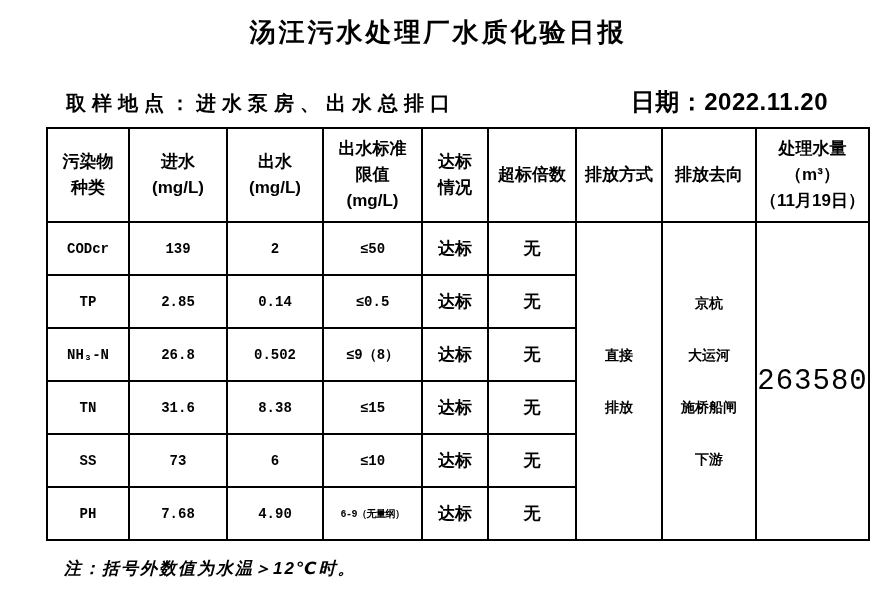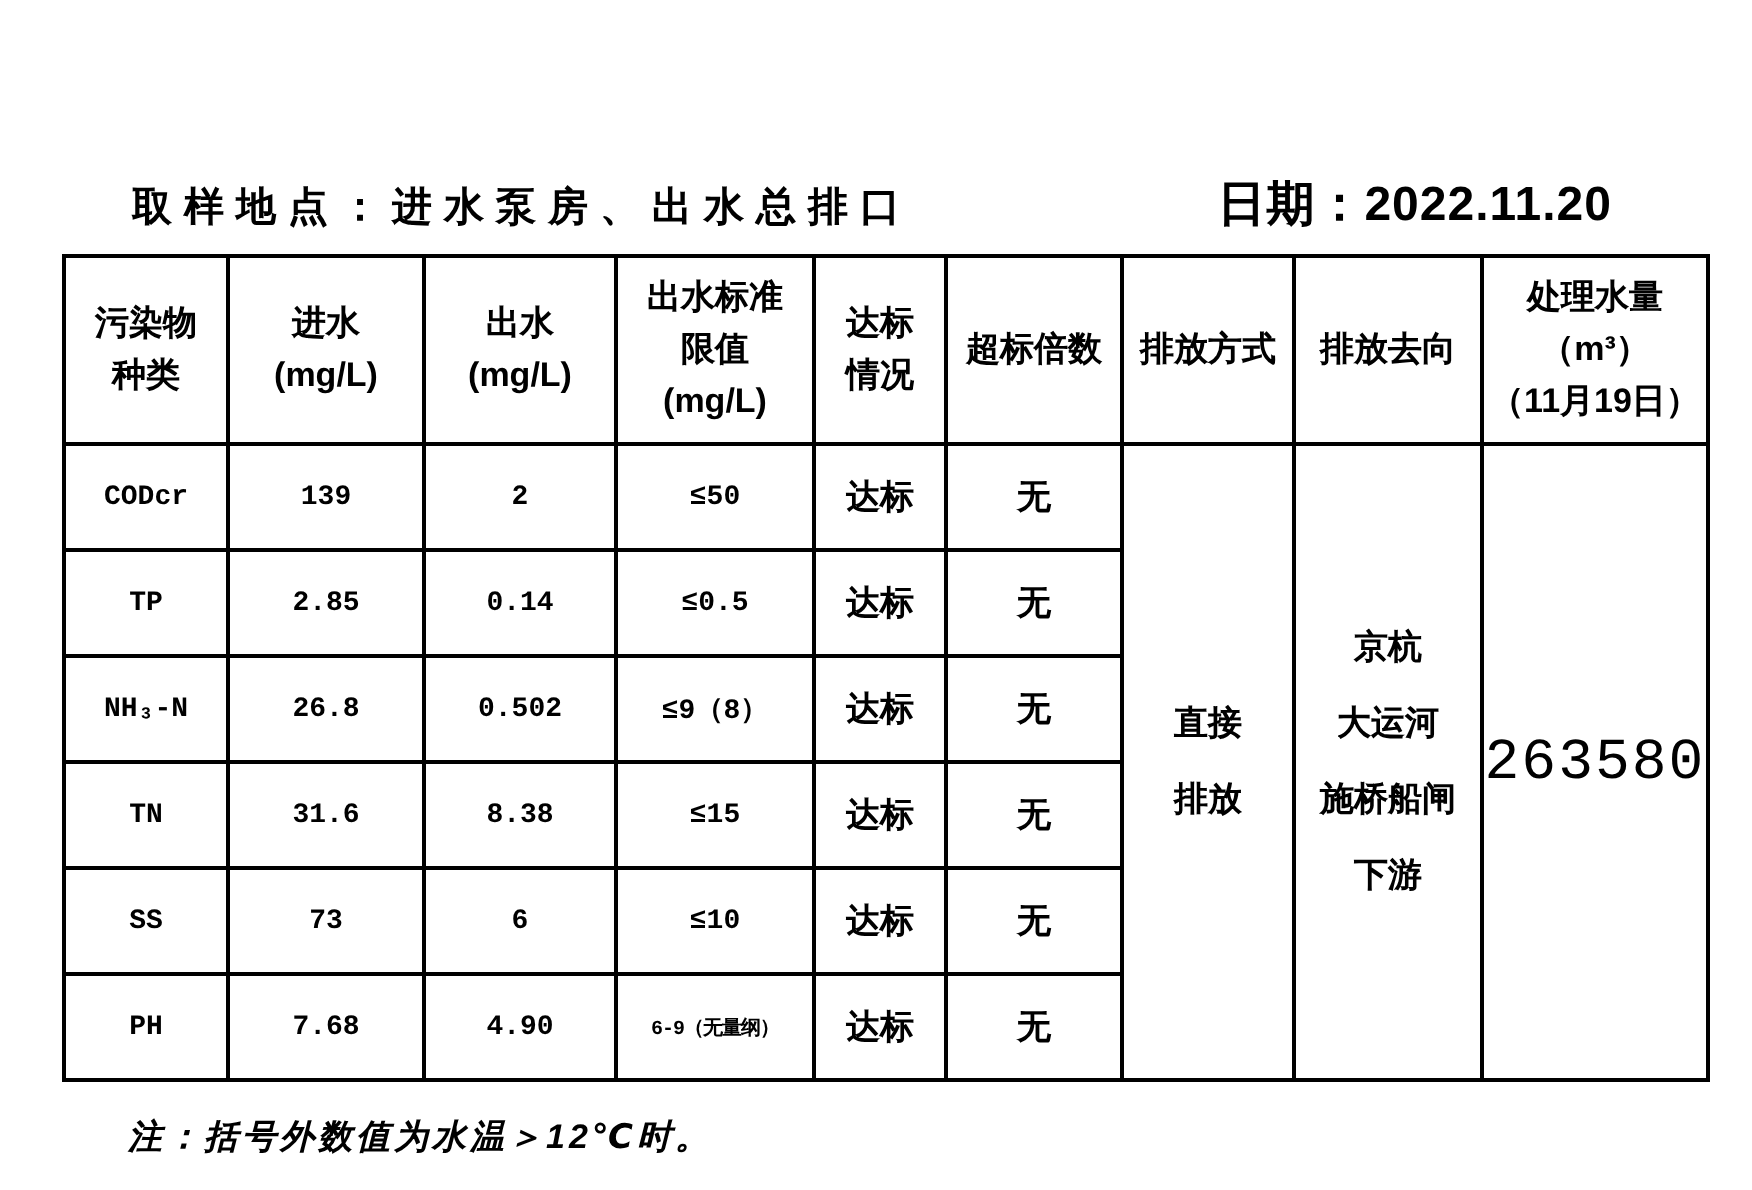--- a/index.html
+++ b/index.html
@@ -10,67 +10,68 @@
     color:#000000;
   }
   .page { position:relative; width:876px; height:595px; background:#ffffff; overflow:hidden; }
 
   .title {
     position:absolute; top:15px; left:0; width:100%;
     text-align:center; font-size:26px; font-weight:bold; letter-spacing:3px;
   }
 
   .subheader {
-    position:absolute; top:86px; left:66px; right:70px;
+    position:absolute; top:86px; left:66px; right:48px;
     display:flex; justify-content:space-between; align-items:baseline;
     font-weight:bold;
   }
   .loc  { font-size:20px; letter-spacing:6px; }
   .date { font-size:24px; letter-spacing:0.5px; }
 
   table.report {
-    position:absolute; left:31px; top:127px; width:822px;
+    position:absolute; left:46px; top:127px; width:822px;
     border-collapse:collapse; table-layout:fixed;border-radius:30px;
   }
   th, td {
     border:2px solid #000000;
     text-align:center; vertical-align:middle;
     padding:0; overflow:hidden;
   }
   thead tr { height:94px; }
   tbody tr { height:53px; }
   th {
     font-size:17px; font-weight:bold;
     white-space:pre-line; line-height:26px;
   }
   td.mono {
     font-family:"Liberation Mono","DejaVu Sans Mono",monospace;
     font-weight:bold; font-size:14px;
   }
   td.cjk { font-size:17px; font-weight:bold; }
   td.limit-small { font-size:10px; letter-spacing:-0.5px; }
   td.merged {
-    font-size:17px; font-weight:bold;
-    white-space:pre-line; line-height:38px;
+    font-size:14px; font-weight:bold;
+    white-space:pre-line; line-height:52px;
   }
   td.volume {
     font-family:Liberation Mono, monospace;
     font-size:29px; font-weight:normal; letter-spacing:1px;
   }
 
   .note {
     position:absolute; left:64px; top:557px;
     font-size:17px; font-weight:bold; letter-spacing:2px;font-style:italic;
   }
 </style>
 </head>
 <body>
 
 <div class="page">
 
+  <div class="title">汤汪污水处理厂水质化验日报</div>
 
   <div class="subheader">
     <span class="loc">取样地点：进水泵房、出水总排口</span>
     <span class="date">日期：2022.11.20</span>
   </div>
 
   <table class="report">
     <colgroup>
       <col style="width:82px">
         <col style="width:98px">

